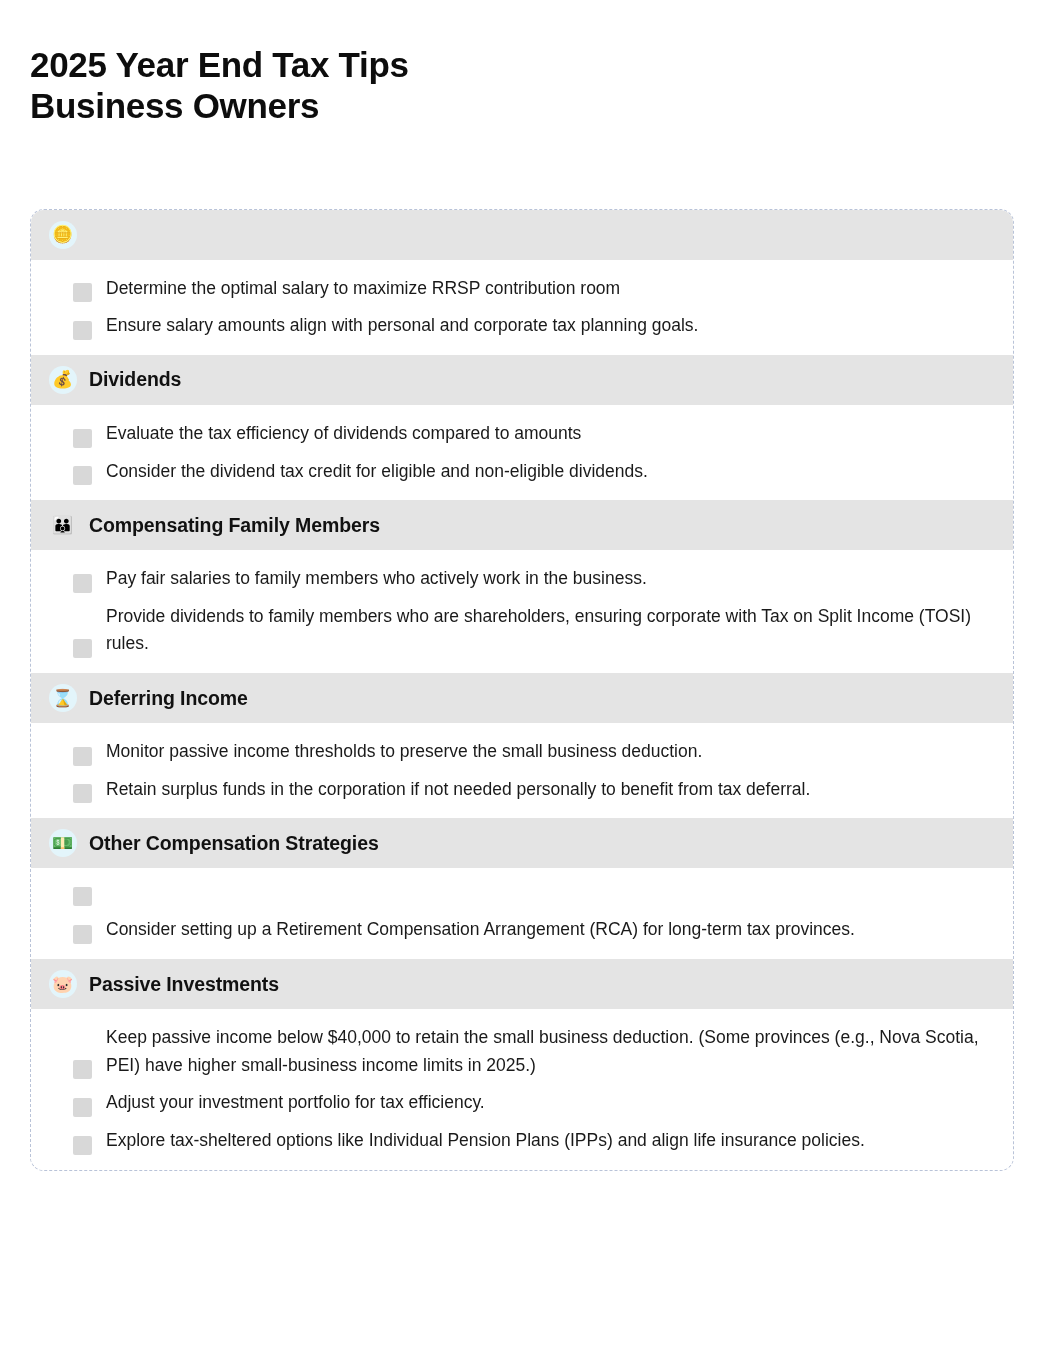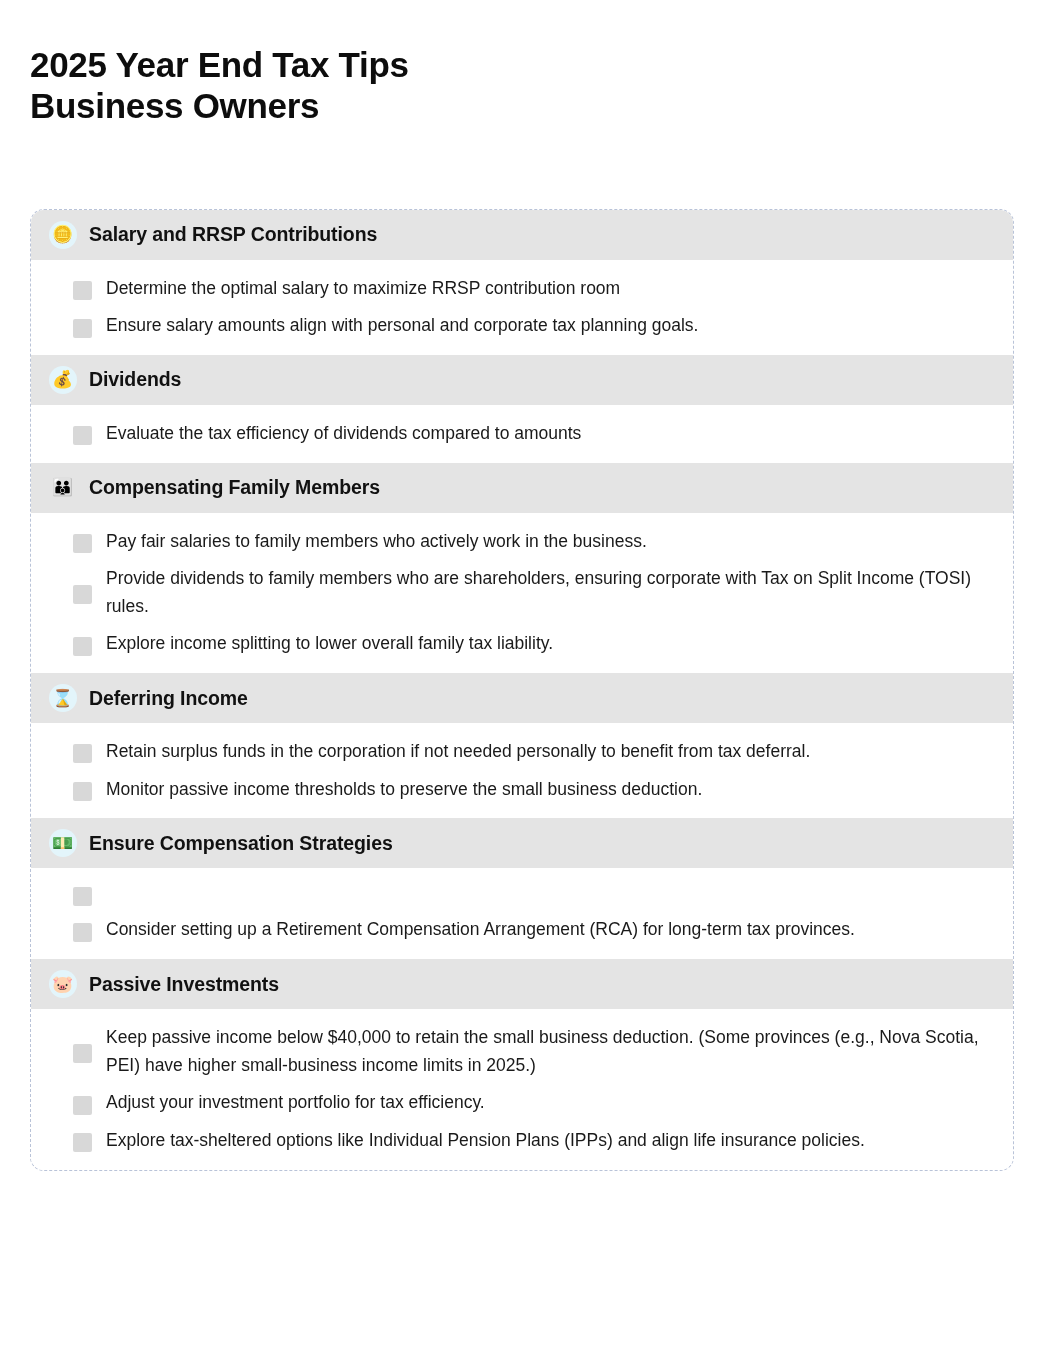--- a/index.html
+++ b/index.html
@@ -65,21 +65,21 @@
     font-weight: bold;
     color: #111111;
     letter-spacing: -0.1px;
   }
   .items {
     background: #ffffff;
     padding: 10px 20px 10px 20px;
   }
   .item {
     display: flex;
-    align-items: center;
+    align-items: flex-end;
     gap: 14px;
     padding: 5px 0;
   }
   .checkbox {
     width: 19px;
     height: 19px;
     background: #d8d8d8;
     border-radius: 2px;
     flex: 0 0 auto;
     margin-top: 4px;
@@ -100,21 +100,20 @@
   <div class="title-block">
     <div class="title-line">2025 Year End Tax Tips</div>
     <div class="title-line">Business Owners</div>
   </div>
 
   <div class="checklist-card">
 
     <div class="section">
       <div class="section-header">
         <span class="section-icon">🪙</span>
-        <span class="section-title">Salary and RRSP Contributions</span>
       </div>
       <div class="items">
         <div class="item">
           <span class="checkbox"></span>
           <span class="item-text">Determine the optimal salary to maximize RRSP contribution room</span>
         </div>
         <div class="item">
           <span class="checkbox"></span>
           <span class="item-text">Ensure salary amounts align with personal and corporate tax planning goals.</span>
         </div>
@@ -124,65 +123,65 @@
     <div class="section">
       <div class="section-header">
         <span class="section-icon">💰</span>
         <span class="section-title">Dividends</span>
       </div>
       <div class="items">
         <div class="item">
           <span class="checkbox"></span>
           <span class="item-text">Evaluate the tax efficiency of dividends compared to amounts</span>
         </div>
+        <div class="item">
+          <span class="checkbox"></span>
+          <span class="item-text">Consider the dividend tax credit for eligible and non-eligible dividends.</span>
+        </div>
       </div>
     </div>
 
     <div class="section">
       <div class="section-header">
         <span class="section-icon no-bg">👪</span>
         <span class="section-title">Compensating Family Members</span>
       </div>
       <div class="items">
         <div class="item">
           <span class="checkbox"></span>
           <span class="item-text">Pay fair salaries to family members who actively work in the business.</span>
         </div>
         <div class="item">
           <span class="checkbox"></span>
           <span class="item-text">Provide dividends to family members who are shareholders, ensuring corporate with Tax on Split Income (TOSI) rules.</span>
         </div>
-        <div class="item">
-          <span class="checkbox"></span>
-          <span class="item-text">Explore income splitting to lower overall family tax liability.</span>
-        </div>
       </div>
     </div>
 
     <div class="section">
       <div class="section-header">
         <span class="section-icon">⌛</span>
         <span class="section-title">Deferring Income</span>
       </div>
       <div class="items">
         <div class="item">
           <span class="checkbox"></span>
+          <span class="item-text">Monitor passive income thresholds to preserve the small business deduction.</span>
+        </div>
+        <div class="item">
+          <span class="checkbox"></span>
           <span class="item-text">Retain surplus funds in the corporation if not needed personally to benefit from tax deferral.</span>
         </div>
-        <div class="item">
-          <span class="checkbox"></span>
-          <span class="item-text">Monitor passive income thresholds to preserve the small business deduction.</span>
-        </div>
       </div>
     </div>
 
     <div class="section">
       <div class="section-header">
         <span class="section-icon">💵</span>
-        <span class="section-title">Ensure Compensation Strategies</span>
+        <span class="section-title">Other Compensation Strategies</span>
       </div>
       <div class="items">
         <div class="item">
           <span class="checkbox"></span>
         </div>
         <div class="item">
           <span class="checkbox"></span>
           <span class="item-text">Consider setting up a Retirement Compensation Arrangement (RCA) for long-term tax provinces.</span>
         </div>
       </div>

